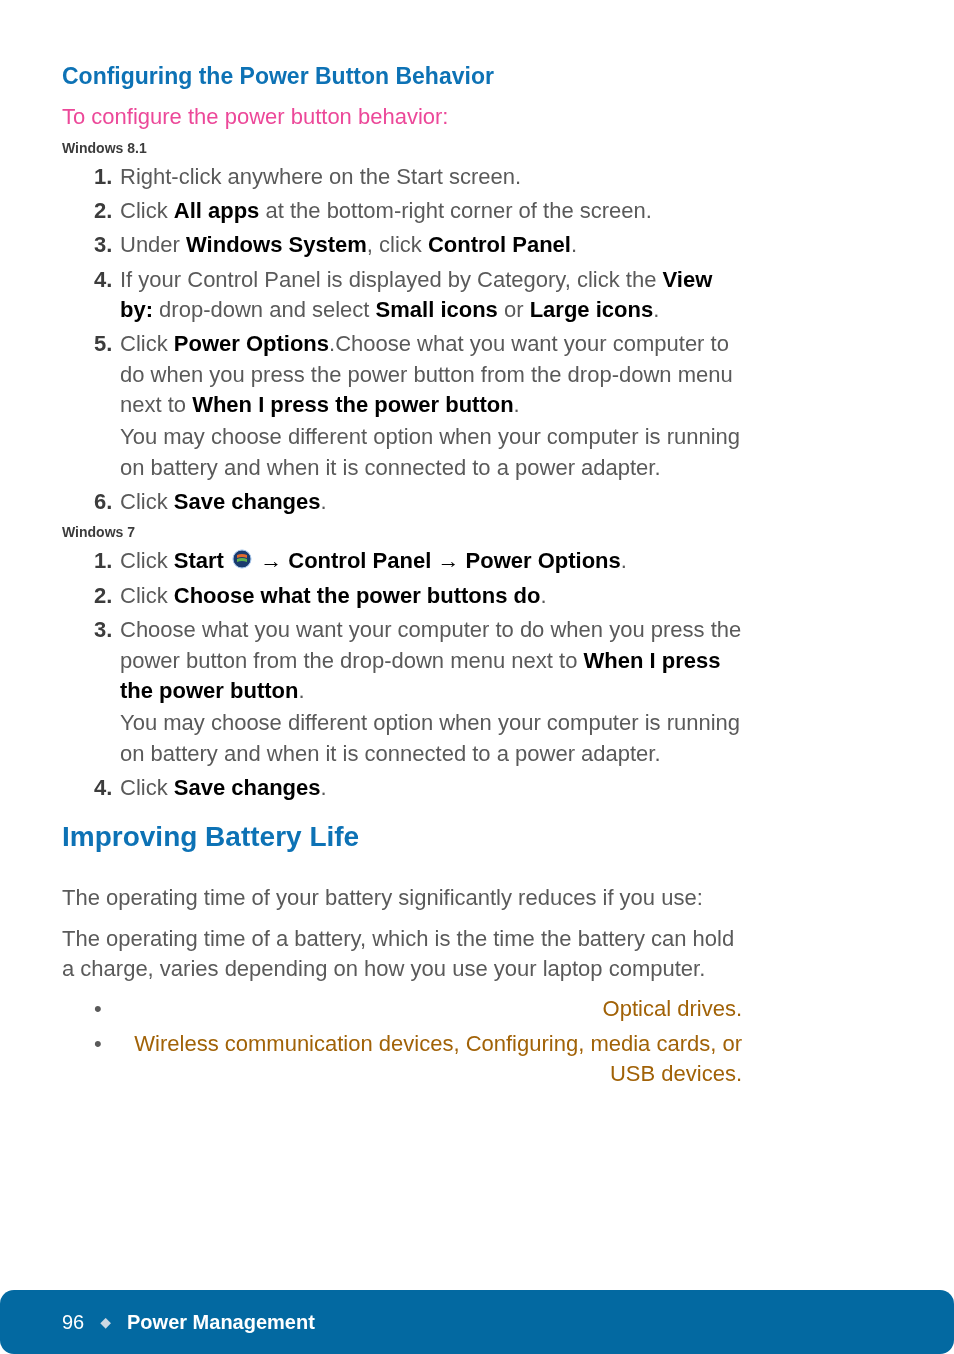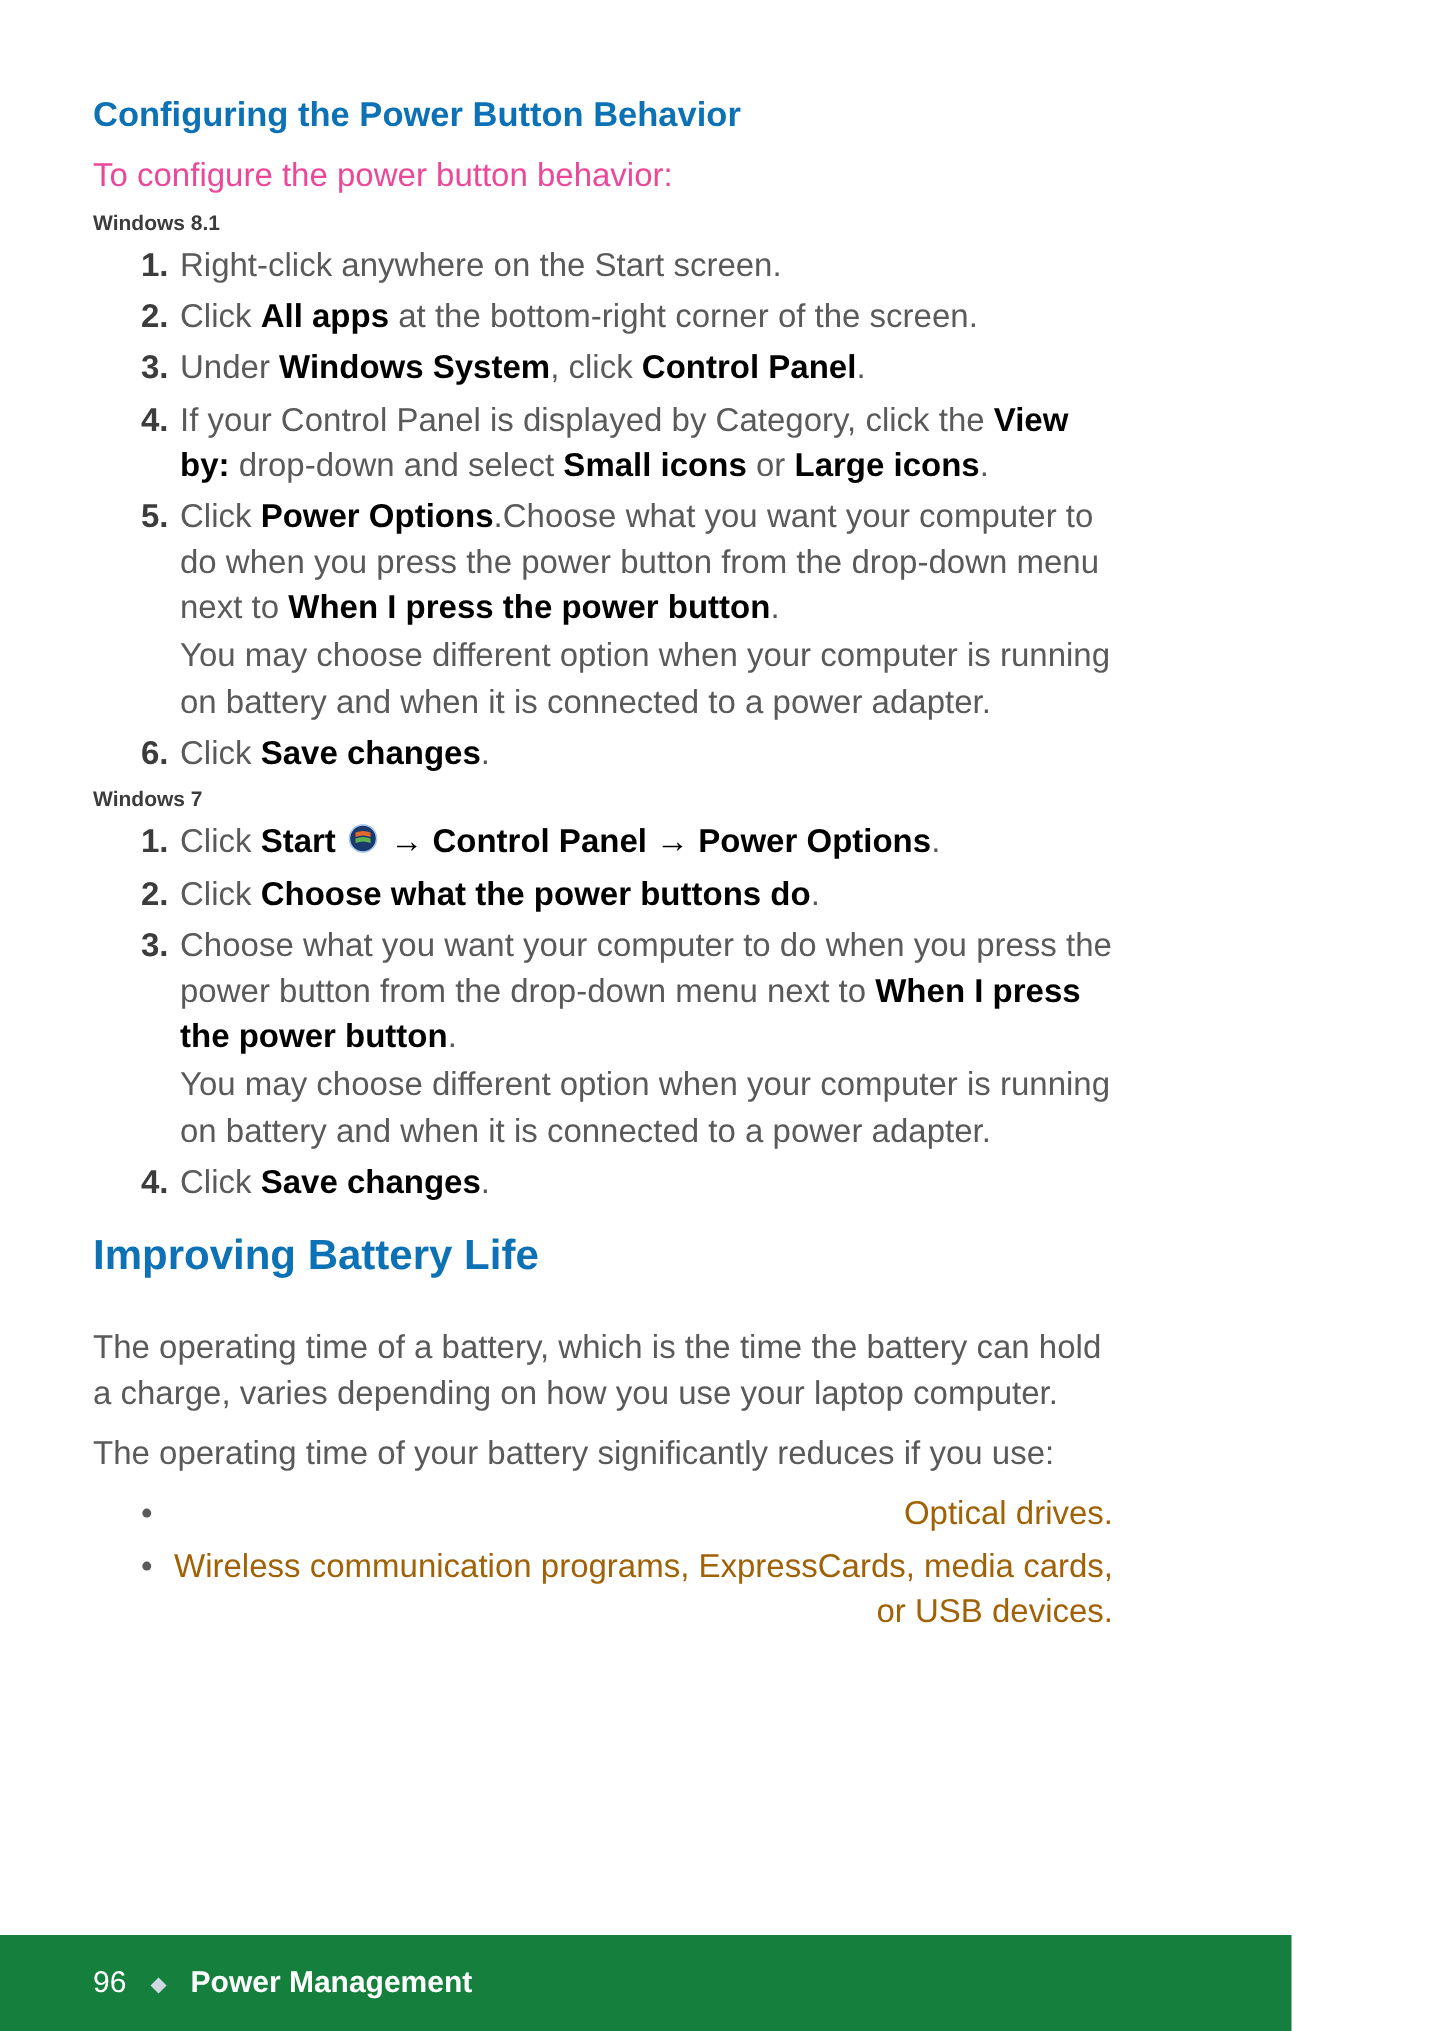--- a/index.html
+++ b/index.html
@@ -94,27 +94,28 @@
   }
   .start-orb {
     display: inline-block;
     vertical-align: middle;
     margin: 0 2px;
   }
   .footer {
     position: absolute;
     left: 0;
     bottom: 0;
-    width: 861px;
+    width: 954px;
     height: 64px;
-    background: #15803d;
+    background: #0369a1;
     display: flex;
     align-items: center;
     padding-left: 62px;
     gap: 16px;
+    border-radius: 14px;
   }
   .footer .pg {
     color: #ffffff;
     font-size: 20px;
     font-weight: 400;
   }
   .footer .diamond {
     color: #cdd8e3;
     font-size: 14px;
   }
@@ -184,25 +185,25 @@
       <span>Choose what you want your computer to do when you press the power button from the drop-down menu next to </span><span class="bold">When I press the power button</span><span>.</span>
       <span class="sub">You may choose different option when your computer is running on battery and when it is connected to a power adapter.</span>
     </li>
     <li>
       <span class="num">4.</span>
       <span>Click </span><span class="bold">Save changes</span><span>.</span>
     </li>
   </ol>
 
   <div class="h2-blue">Improving Battery Life</div>
+  <div class="para">The operating time of your battery significantly reduces if you use:</div>
   <div class="para">The operating time of a battery, which is the time the battery can hold a charge, varies depending on how you use your laptop computer.</div>
-  <div class="para">The operating time of your battery significantly reduces if you use:</div>
   <ul class="bullets">
     <li>Optical drives.</li>
-    <li>Wireless communication programs, ExpressCards, media cards, or USB devices.</li>
+    <li>Wireless communication devices, Configuring, media cards, or USB devices.</li>
   </ul>
 
 </div>
 
 <div class="footer">
   <span class="pg">96</span>
   <span class="diamond">◆</span>
   <span class="section">Power Management</span>
 </div>
 

